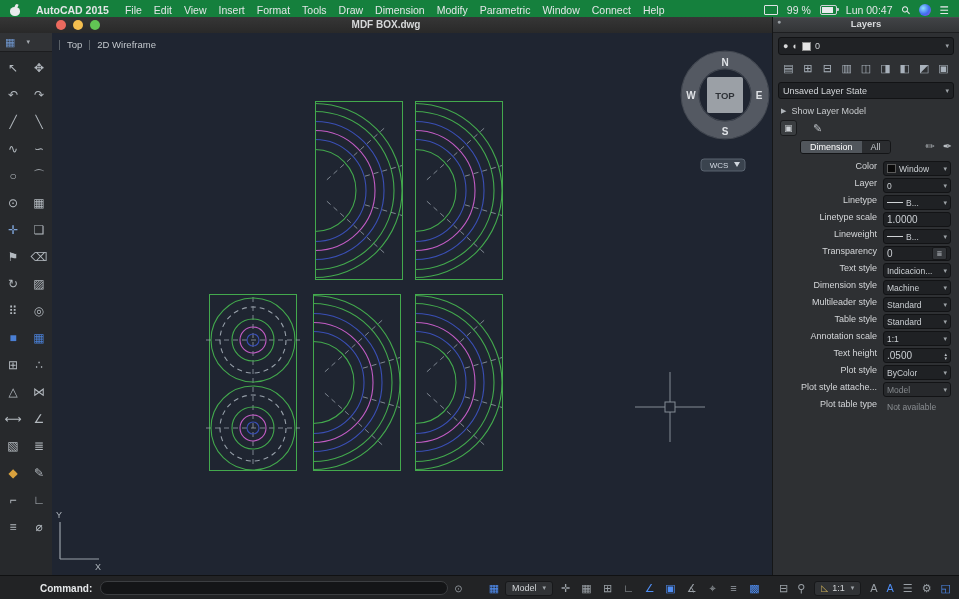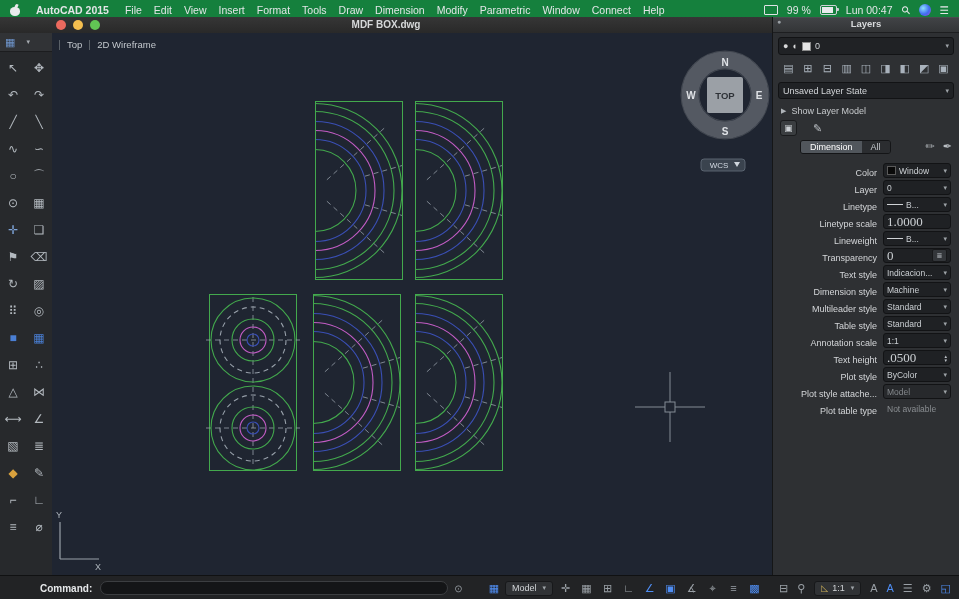--- a/index.html
+++ b/index.html
@@ -63,30 +63,30 @@
   .section-header.props{margin-top:6px;}
   #props-icons{margin:3px 7px 0;display:flex;gap:16px;align-items:center;height:16px;}
   .icon-btn-sq{width:15px;height:14px;background:#3a3d40;border:1px solid #1a1b1d;border-radius:3px;display:flex;align-items:center;justify-content:center;font-size:9px;color:#cdd1d5;}
   .icon-plain{font-size:11px;color:#b9bec3;}
   #props-tabs{margin:3px 7px 0;height:15px;display:flex;align-items:center;}
   .segment{display:flex;border:1px solid #141517;border-radius:3px;overflow:hidden;margin-left:20px;}
   .seg{padding:1px 9px;font-size:9px;background:#2b2d30;color:#c2c6ca;}
   .seg.active{background:#51565c;color:#fff;}
   #tab-icons{margin-left:auto;display:flex;gap:8px;align-items:center;}
   #prop-rows{margin-top:7px;}
-  .prop-row{height:17px;display:flex;align-items:flex-end;padding-right:8px;}
+  .prop-row{height:17px;display:flex;align-items:flex-start;padding-right:8px;}
   .prop-label{width:104px;text-align:right;font-size:9px;color:#d4d6d9;padding-right:6px;white-space:nowrap;overflow:hidden;}
   .prop-control{flex:1;height:13px;display:flex;align-items:center;background:#1f2124;border:1px solid #121315;border-radius:3px;
                 padding:0 3px;font-size:8.5px;color:#ccd0d4;gap:3px;min-width:0;}
   .prop-control.disabled{background:#27292c;color:#84888c;}
   .prop-control.plain{background:transparent;border-color:transparent;color:#8a8e92;}
   .prop-value{white-space:nowrap;overflow:hidden;text-overflow:ellipsis;}
   .swatch{width:7px;height:7px;background:#0a0a0a;border:1px solid #5a5a5a;flex:none;}
   .ltline{width:16px;border-top:1px solid #d0d3d6;flex:none;}
-  .prop-input{flex:1;min-width:0;background:transparent;border:none;outline:none;color:#ccd0d4;font-size:13px;font-family:Liberation Serif, serif;padding:0;}
+  .prop-input{flex:1;min-width:0;background:transparent;border:none;outline:none;color:#ccd0d4;font-size:10px;font-family:Liberation Sans, sans-serif;padding:0;}
   .ctl-btn{margin-left:auto;width:13px;height:11px;background:#33363a;border:1px solid #17181a;border-radius:2px;display:flex;align-items:center;justify-content:center;font-size:7px;color:#bfc4c9;flex:none;}
   .stepper{margin-left:auto;display:flex;flex-direction:column;line-height:4px;font-size:5px;color:#bfc4c9;flex:none;}
   
   #bottom-bar{position:absolute;top:575px;left:0;right:0;height:24px;background:#222325;border-top:1px solid #101112;display:flex;align-items:center;}
   #cmd-label{margin-left:40px;font-size:10px;font-weight:bold;color:#e6e8ea;text-align:right;}
   #cmd-input{margin-left:8px;width:330px;height:12px;background:#141517;border:1px solid #3c3e41;border-radius:7px;color:#d0d3d6;font-size:9px;padding:0 8px;font-family:inherit;outline:none;}
   #cmd-history{margin-left:6px;color:#8f959b;font-size:10px;}
   #vp-status-icon{margin-left:26px;color:#4f8df2;font-size:11px;}
   .bar-btn{margin-left:6px;height:15px;background:#303235;border:1px solid #17181a;border-radius:3px;color:#d2d5d8;font-size:9px;display:flex;align-items:center;gap:4px;padding:0 6px;font-family:inherit;}
   .bar-btn .dd-arrow{margin-left:2px;}

